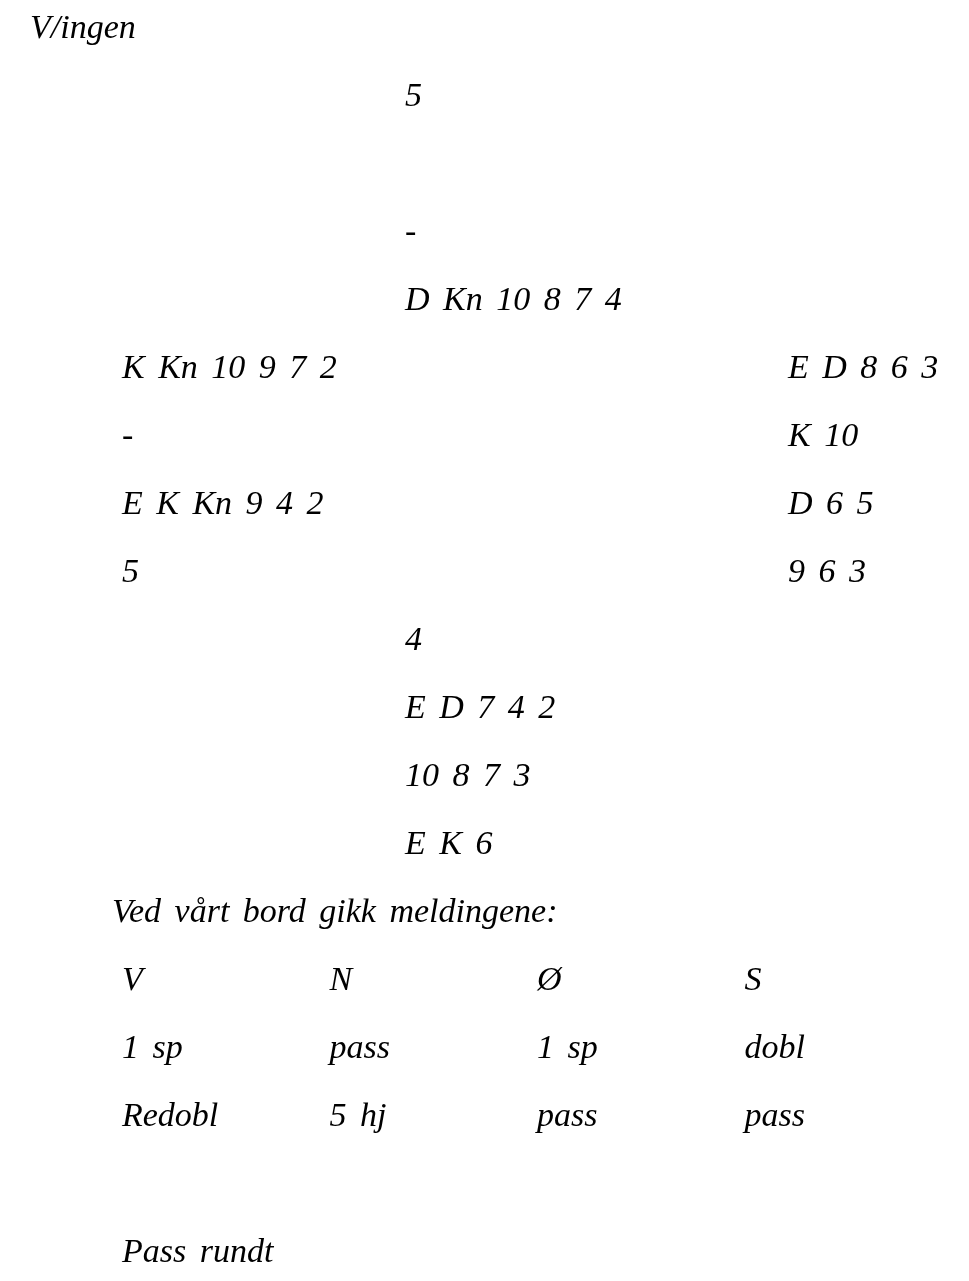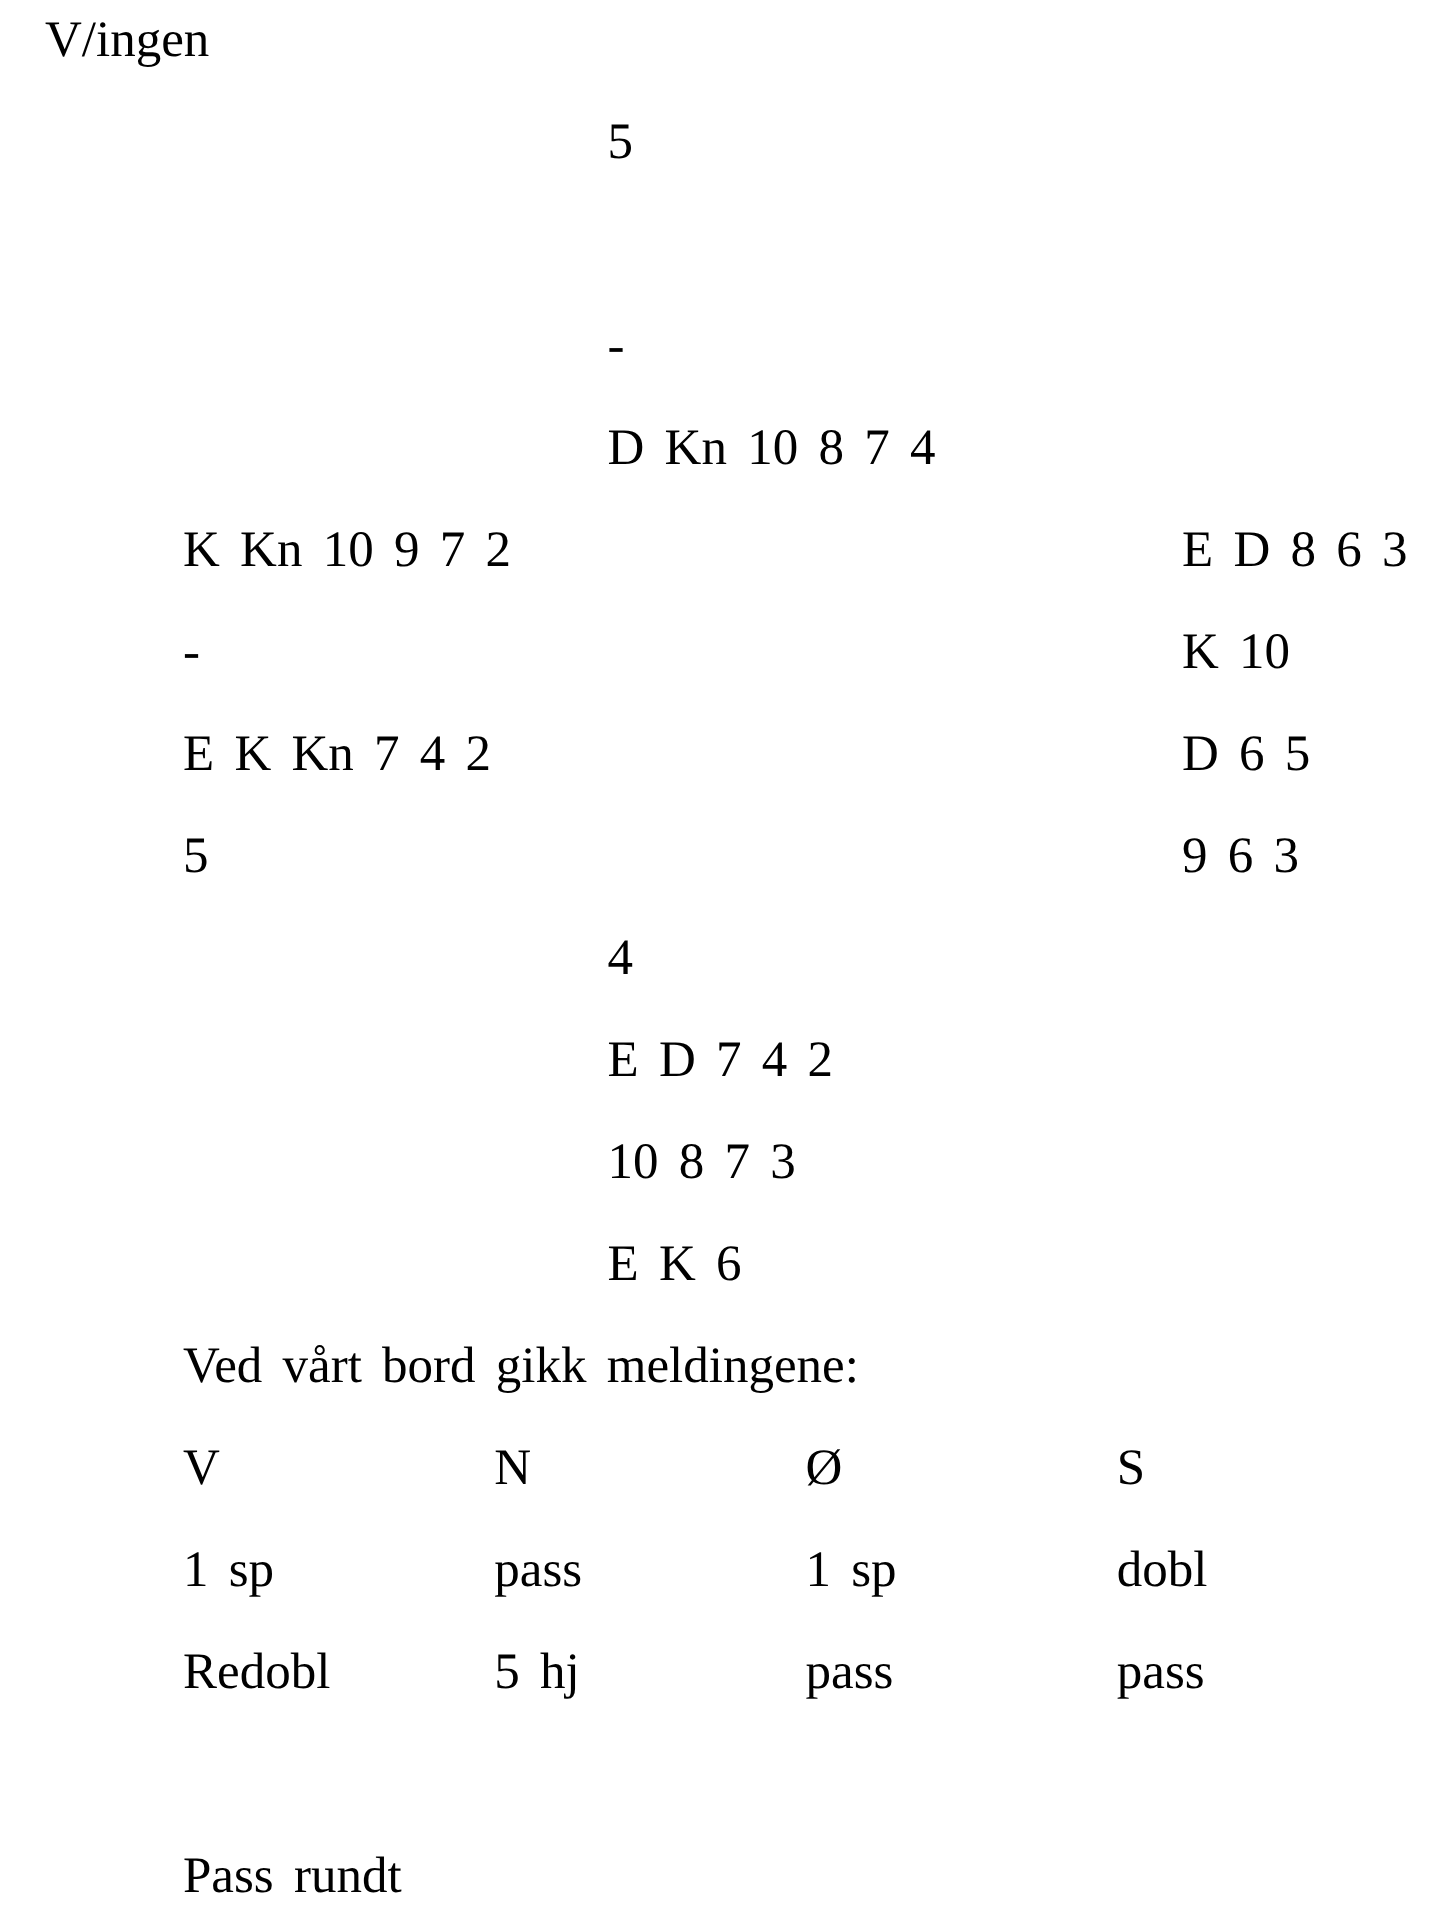--- a/index.html
+++ b/index.html
@@ -9,20 +9,21 @@
   }
   .page {
     position: relative;
     width: 963px;
     height: 1281px;
     background: #ffffff;
     color: #000000;
     font-family: "Liberation Serif", "DejaVu Serif", serif;
     font-size: 34px;
     overflow: hidden;
+    font-style: italic;
   }
   .line {
     position: absolute;
     white-space: pre;
     line-height: normal;
     word-spacing: 5px;
   }
   .auction-row {
     position: absolute;
     left: 122px;
@@ -42,34 +43,34 @@
 <div class="page">
 
   <div class="line" style="top:8px; left:30px">V/ingen</div>
 
   <div class="line" style="top:76px;  left:405px">5</div>
   <div class="line" style="top:212px; left:405px">-</div>
   <div class="line" style="top:280px; left:405px">D Kn 10 8 7 4</div>
 
   <div class="line" style="top:348px; left:122px">K Kn 10 9 7 2</div>
   <div class="line" style="top:416px; left:122px">-</div>
-  <div class="line" style="top:484px; left:122px">E K Kn 7 4 2</div>
+  <div class="line" style="top:484px; left:122px">E K Kn 9 4 2</div>
   <div class="line" style="top:552px; left:122px">5</div>
 
   <div class="line" style="top:348px; left:788px">E D 8 6 3</div>
   <div class="line" style="top:416px; left:788px">K 10</div>
   <div class="line" style="top:484px; left:788px">D 6 5</div>
   <div class="line" style="top:552px; left:788px">9 6 3</div>
 
   <div class="line" style="top:620px; left:405px">4</div>
   <div class="line" style="top:688px; left:405px">E D 7 4 2</div>
   <div class="line" style="top:756px; left:405px">10 8 7 3</div>
   <div class="line" style="top:824px; left:405px">E K 6</div>
 
-  <div class="line" style="top:892px; left:122px">Ved vårt bord gikk meldingene:</div>
+  <div class="line" style="top:892px; left:112px">Ved vårt bord gikk meldingene:</div>
 
   <div class="auction-row" style="top:960px">
     <span class="auction-cell">V</span>
     <span class="auction-cell">N</span>
     <span class="auction-cell">Ø</span>
     <span class="auction-cell">S</span>
   </div>
 
   <div class="auction-row" style="top:1028px">
     <span class="auction-cell">1 sp</span>

